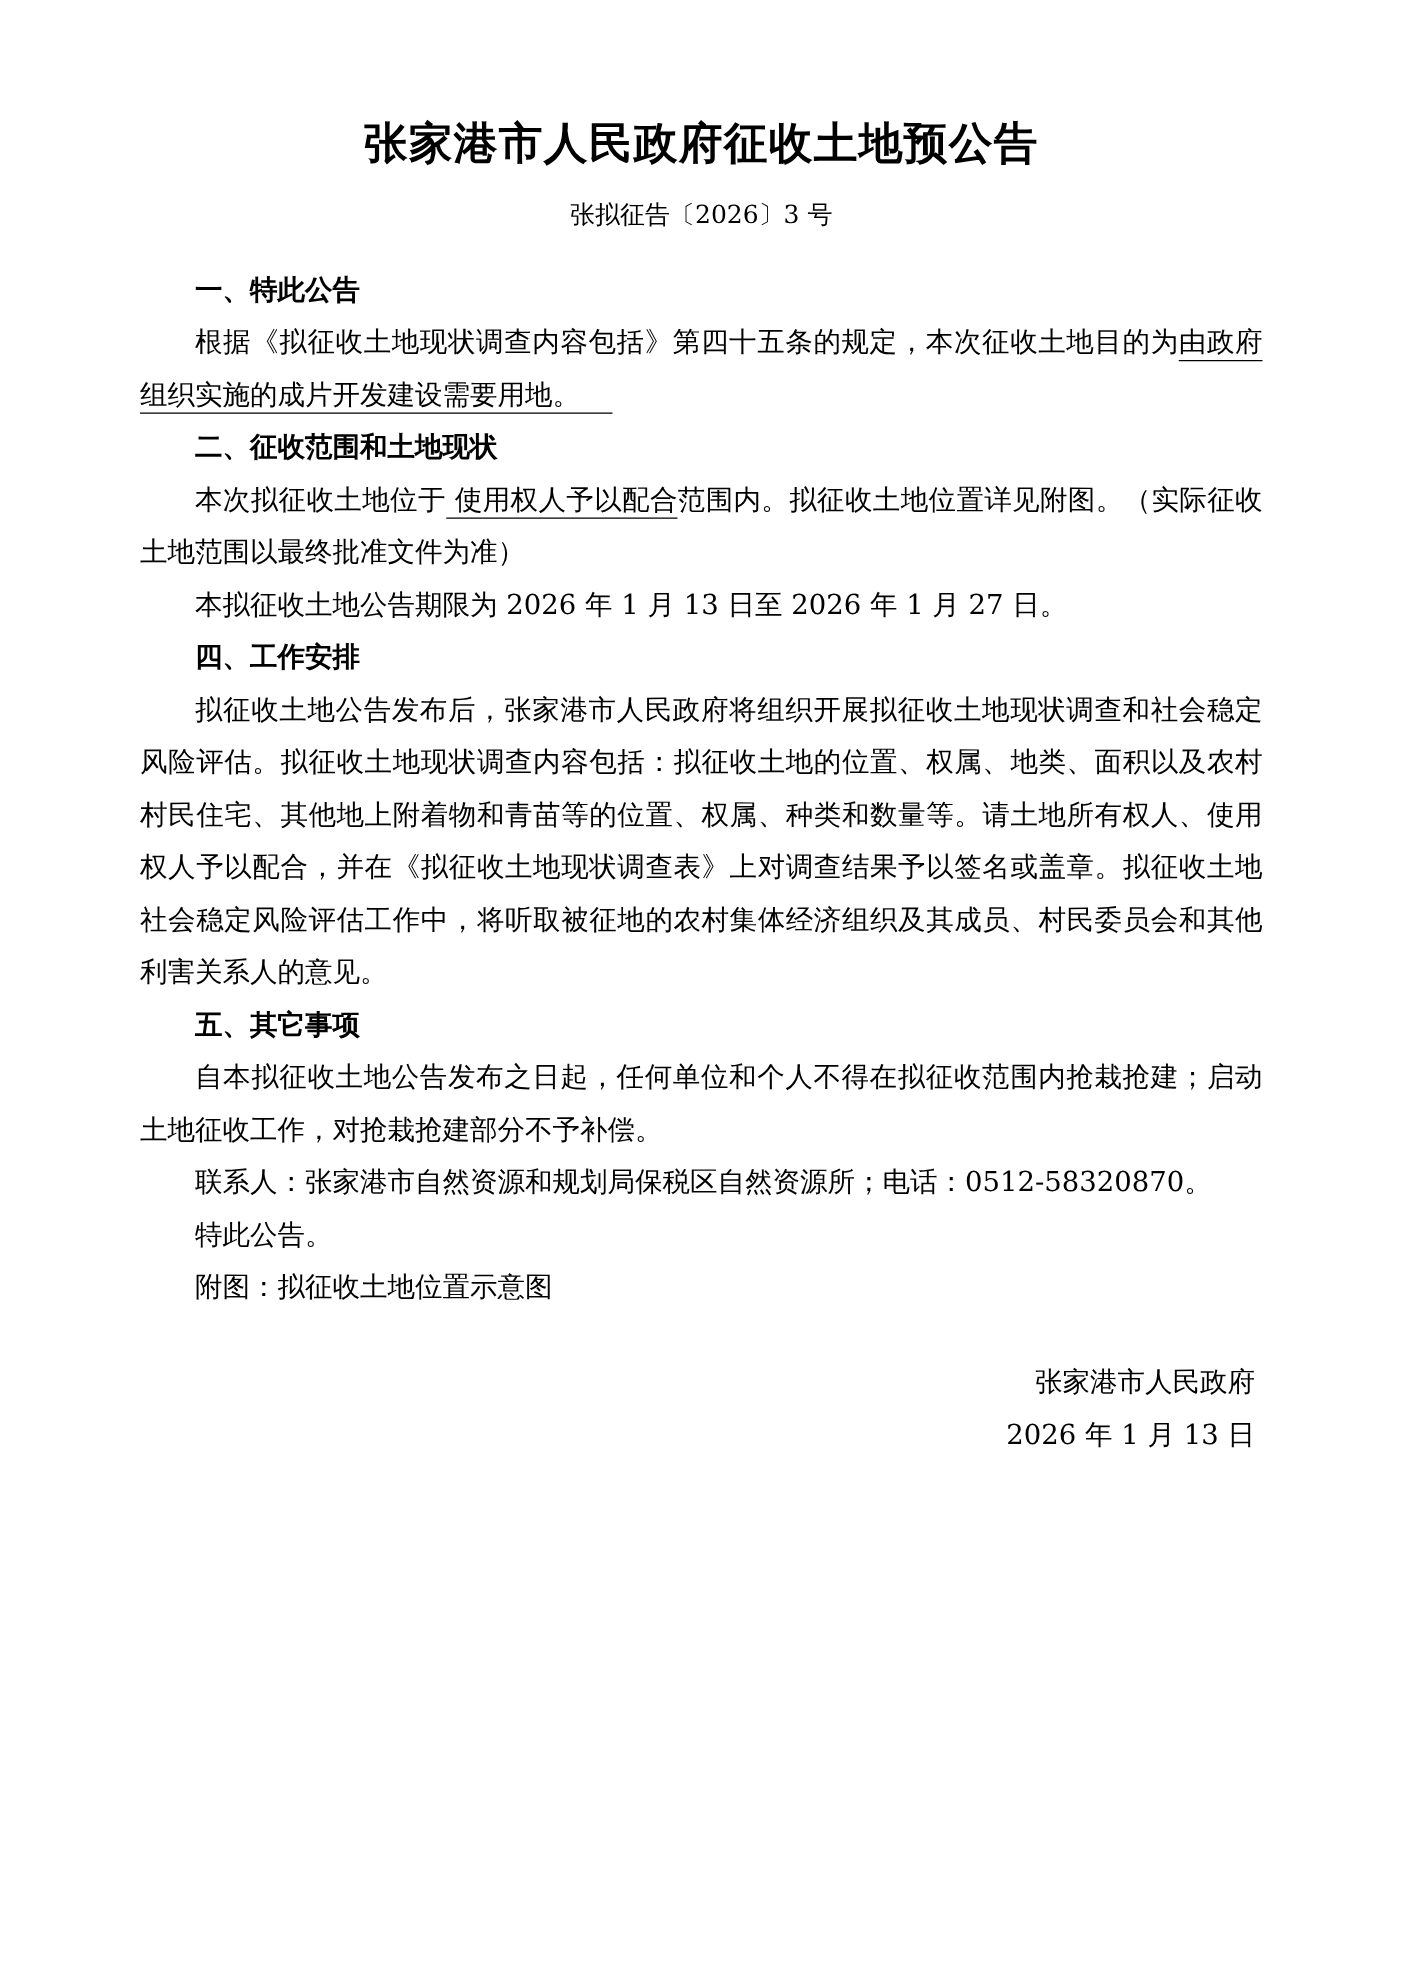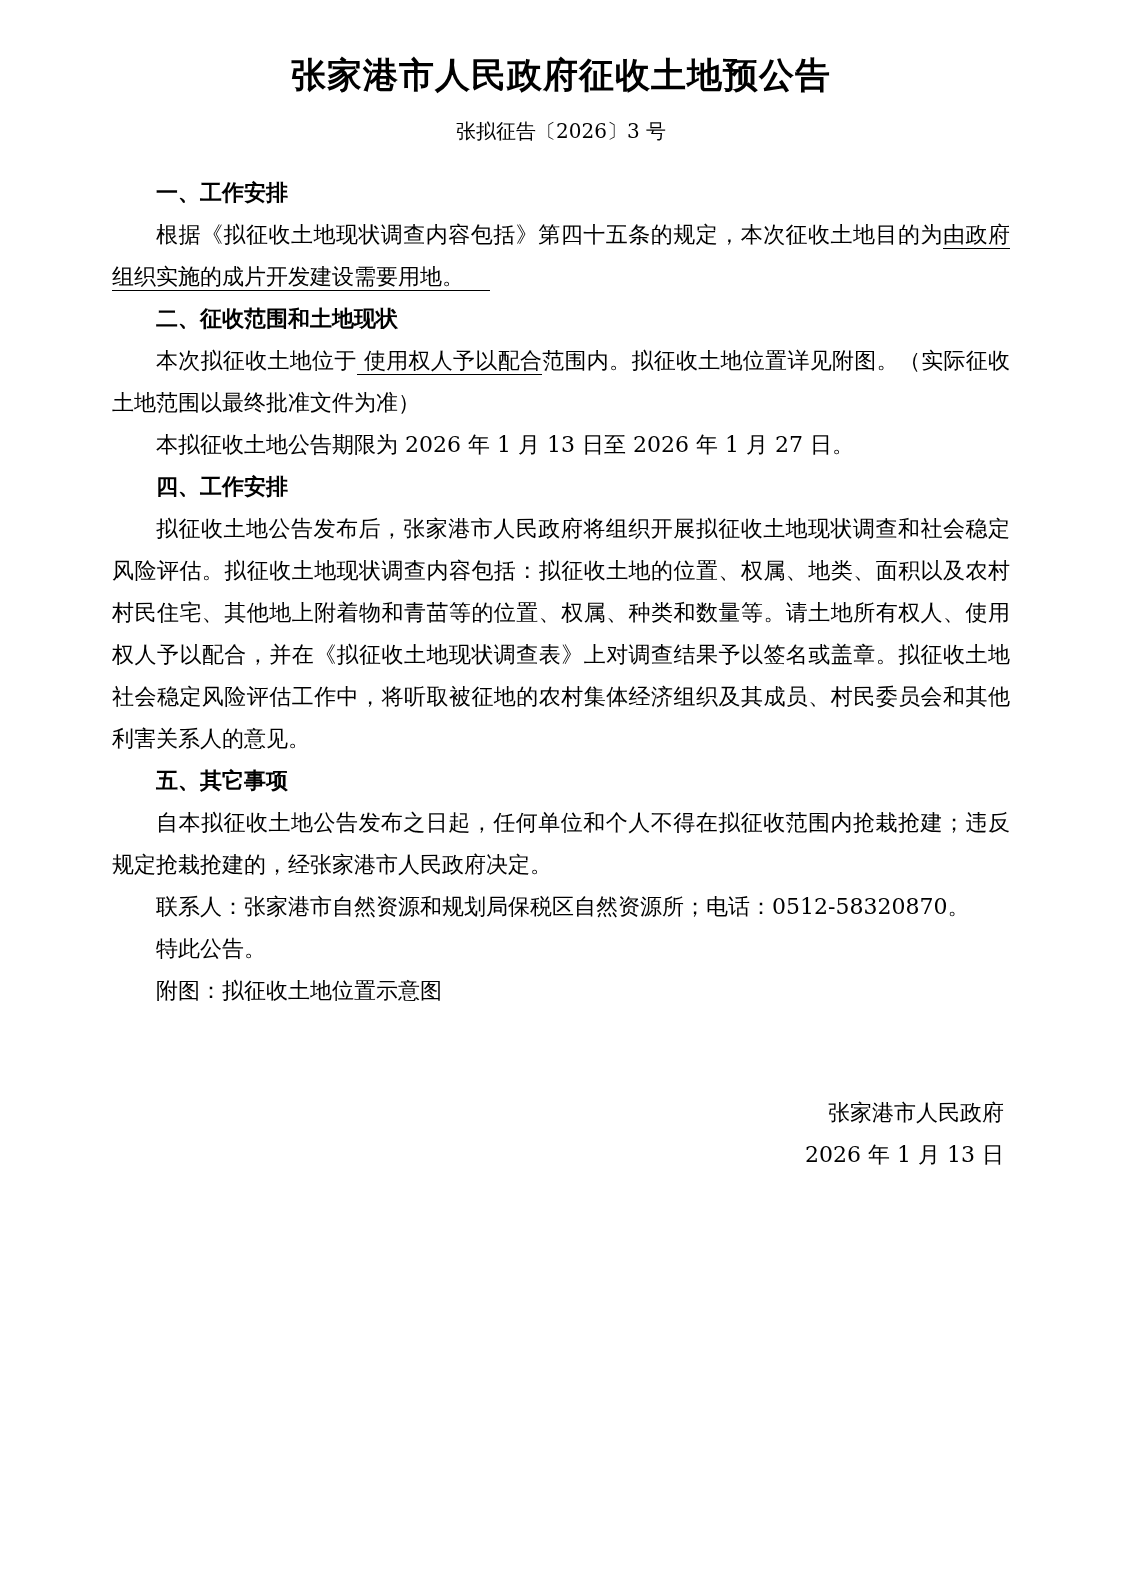--- a/index.html
+++ b/index.html
@@ -7,21 +7,21 @@
     padding: 0;
     background: #ffffff;
   }
   .page {
     position: relative;
     width: 1122px;
     height: 1587px;
     margin: 0 auto;
     background: #ffffff;
     box-sizing: border-box;
-    padding: 52px 112px 40px 112px;
+    padding: 92px 112px 40px 112px;
     color: #000000;
     font-family: "DejaVu Serif", "Liberation Serif", serif;
     font-size: 22px;
     overflow: hidden;
   }
   .doc-title {
     margin: 0 0 18px 0;
     text-align: center;
     font-family: "DejaVu Serif", "Liberation Serif", serif;
     font-weight: bold;
@@ -51,53 +51,53 @@
     font-size: 22px;
   }
   .u {
     border-bottom: 1px solid #000000;
     padding-bottom: 1px;
   }
   .u-trail {
     padding-right: 1.2em;
   }
   .signature {
-    margin-top: 80px;
+    margin-top: 34px;
     text-align: right;
     padding-right: 6px;
   }
   .signature div {
     line-height: 42px;
   }
 </style>
 </head>
 <body>
 
 <div class="page">
 
   <h1 class="doc-title">张家港市人民政府征收土地预公告</h1>
 
   <div class="doc-number">张拟征告〔2026〕3 号</div>
 
   <div class="body-text">
 
 
-    <p class="section-heading">一、工作安排</p>
+    <p class="section-heading">一、特此公告</p>
     <p><span>根据《拟征收土地现状调查内容包括》第四十五条的规定，本次征收土地目的为</span><span class="u u-trail">由政府组织实施的成片开发建设需要用地。</span></p>
 
     <p class="section-heading">二、征收范围和土地现状</p>
     <p><span>本次拟征收土地位于</span><span class="u"> 使用权人予以配合</span><span>范围内。拟征收土地位置详见附图。（实际征收土地范围以最终批准文件为准）</span></p>
 
     <p>本拟征收土地公告期限为 2026 年 1 月 13 日至 2026 年 1 月 27 日。</p>
 
     <p class="section-heading">四、工作安排</p>
     <p>拟征收土地公告发布后，张家港市人民政府将组织开展拟征收土地现状调查和社会稳定风险评估。拟征收土地现状调查内容包括：拟征收土地的位置、权属、地类、面积以及农村村民住宅、其他地上附着物和青苗等的位置、权属、种类和数量等。请土地所有权人、使用权人予以配合，并在《拟征收土地现状调查表》上对调查结果予以签名或盖章。拟征收土地社会稳定风险评估工作中，将听取被征地的农村集体经济组织及其成员、村民委员会和其他利害关系人的意见。</p>
 
     <p class="section-heading">五、其它事项</p>
-    <p>自本拟征收土地公告发布之日起，任何单位和个人不得在拟征收范围内抢栽抢建；违反规定抢栽抢建的，经张家港市人民政府决定。</p>
+    <p>自本拟征收土地公告发布之日起，任何单位和个人不得在拟征收范围内抢栽抢建；启动土地征收工作，对抢栽抢建部分不予补偿。</p>
 
     <p>联系人：张家港市自然资源和规划局保税区自然资源所；电话：0512-58320870。</p>
 
     <p>特此公告。</p>
 
     <p>附图：拟征收土地位置示意图</p>
   </div>
 
   <div class="signature">
     <div>张家港市人民政府</div>

